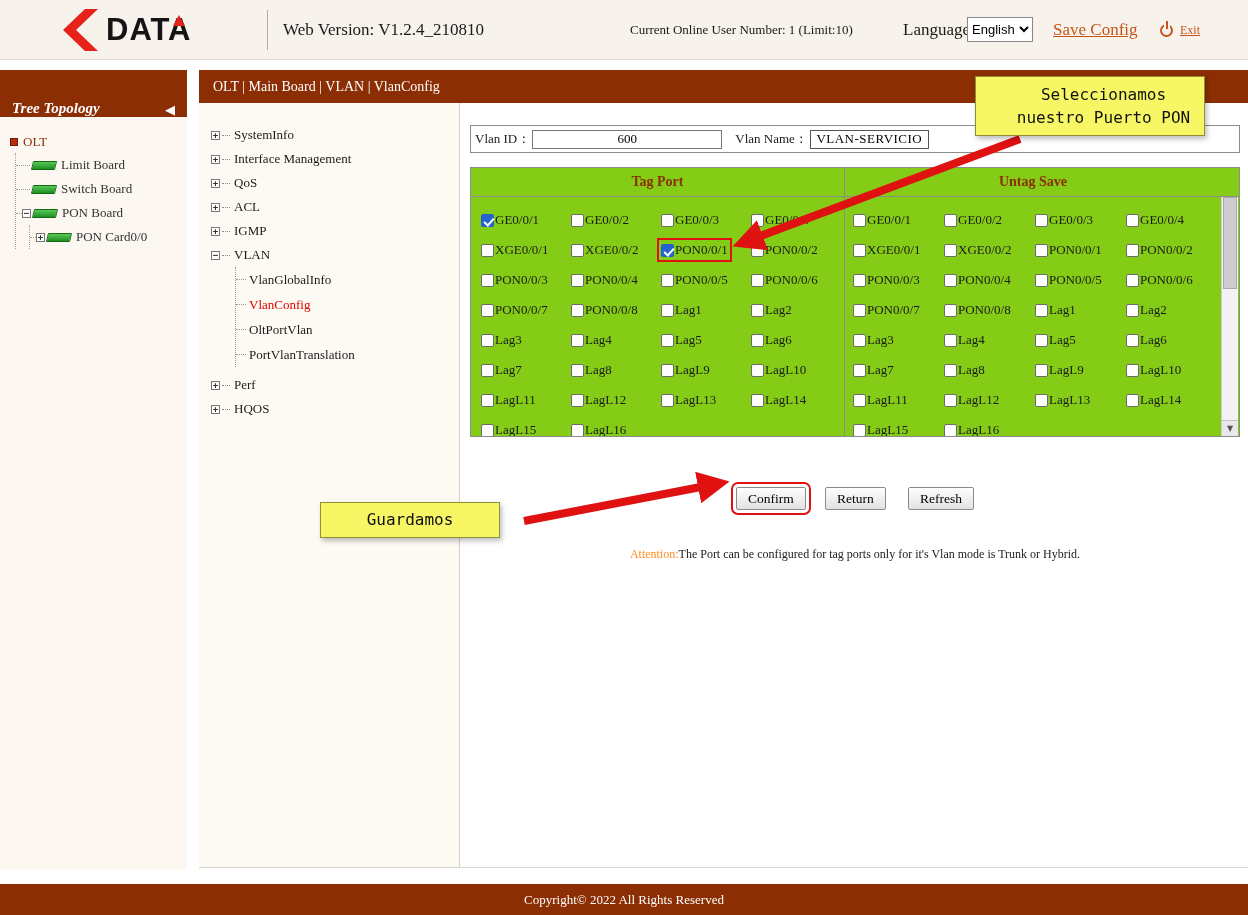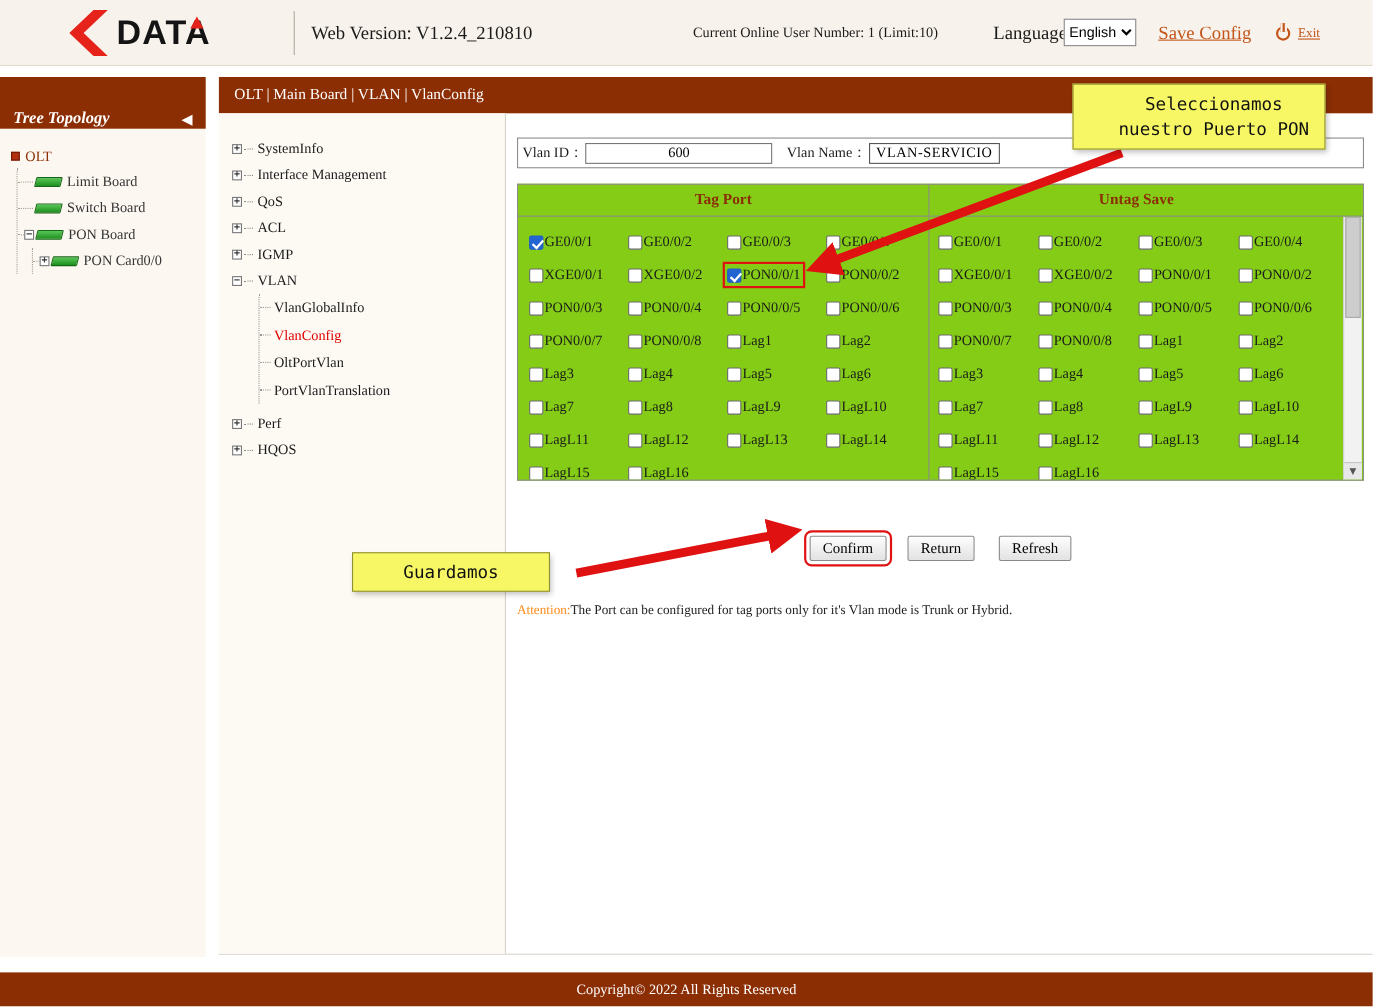--- a/index.html
+++ b/index.html
@@ -59,21 +59,21 @@
   .menu-children{margin-left:36px;border-left:1px dotted #999;}
   .menu-child{display:flex;align-items:center;height:25px;font-size:13px;cursor:pointer;}
   .cstub{width:10px;border-top:1px dotted #999;margin-right:3px;}
   .menu-child .active{color:#e00000;}
   .mt6{margin-top:6px;}
 
   
   .vlan-row{position:absolute;left:271px;top:22px;width:770px;height:28px;border:1px solid #8c8c8c;
     display:flex;align-items:center;font-size:13px;background:#fff;}
   .vlan-row .lbl{margin-left:4px;}
-  .vlan-input{width:170px;height:19px;border:1px solid #777;text-align:center;
+  .vlan-input{width:190px;height:19px;border:1px solid #777;text-align:center;
     font-family:"Liberation Serif",serif;font-size:13px;margin-left:2px;}
   .vlan-name-lbl{margin-left:13px;}
   .vlan-name-input{width:119px;height:19px;border:1px solid #555;text-align:center;
     font-family:"Liberation Serif",serif;font-size:13px;letter-spacing:.5px;margin-left:2px;}
 
   .port-table{position:absolute;left:271px;top:64px;width:770px;height:270px;border:1px solid #8c8c8c;background:#84cc16;}
   .thead{display:flex;height:29px;border-bottom:1px solid #8c8c8c;}
   .th{display:flex;align-items:center;justify-content:center;font-weight:bold;font-size:14px;color:#8b2e04;}
   .th-tag{width:374px;border-right:1px solid #8c8c8c;}
   .th-untag{width:376px;}
@@ -93,21 +93,21 @@
   .scrollbar{width:17px;background:#f2f2f2;border-left:1px solid #ccc;position:relative;}
   .sb-thumb{position:absolute;top:0;left:1px;right:1px;height:92px;background:#cdcdcd;border:1px solid #a8a8a8;cursor:pointer;}
   .sb-down{position:absolute;bottom:0;left:0;right:0;height:16px;background:#e8e8e8;border-top:1px solid #c4c4c4;
     text-align:center;font-size:8px;line-height:16px;color:#555;cursor:pointer;font-family:"DejaVu Sans",sans-serif;}
 
   .btn{position:absolute;height:23px;font-family:"Liberation Serif",serif;font-size:13.5px;
     border:1px solid #8a8a8a;background:linear-gradient(#fefefe,#e2e2e2);padding:0 11px;border-radius:2px;cursor:pointer;margin-top:19px;}
   #btn-confirm{left:537px;top:365px;outline:2px solid #e01111;outline-offset:3px;}
   #btn-return{left:626px;top:365px;}
   #btn-refresh{left:709px;top:365px;}
-  .attention{position:absolute;left:271px;top:444px;width:770px;text-align:left;font-size:12px;color:#222;}
+  .attention{position:absolute;left:271px;top:444px;width:770px;text-align:center;font-size:12px;color:#222;}
   .att-label{color:#ff8c1a;}
 
   
   .footer{position:absolute;left:0;top:884px;width:1248px;height:31px;background:#8b2e04;color:#fff;
     display:flex;align-items:center;justify-content:center;font-size:13px;}
 
   
   .callout{position:absolute;background:#f7f766;border:1px solid #8f8f33;
     box-shadow:2px 3px 5px rgba(0,0,0,.25);font-family:"DejaVu Sans Mono",monospace;font-size:16px;color:#111;
     display:flex;align-items:center;justify-content:center;text-align:center;white-space:pre-line;z-index:50;line-height:1.45;}

